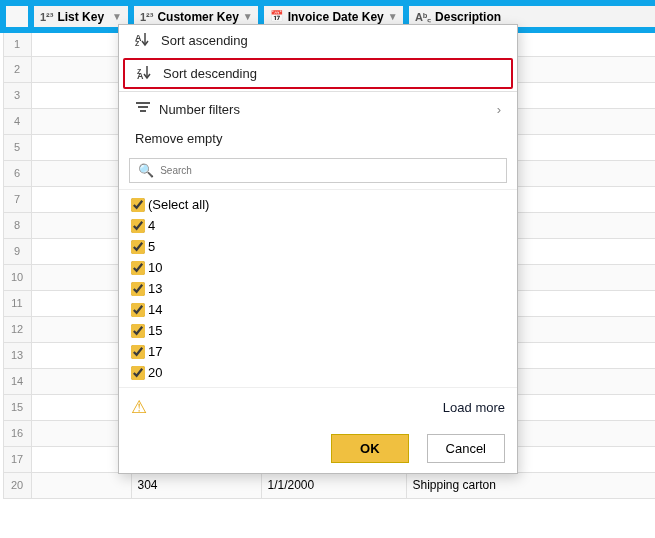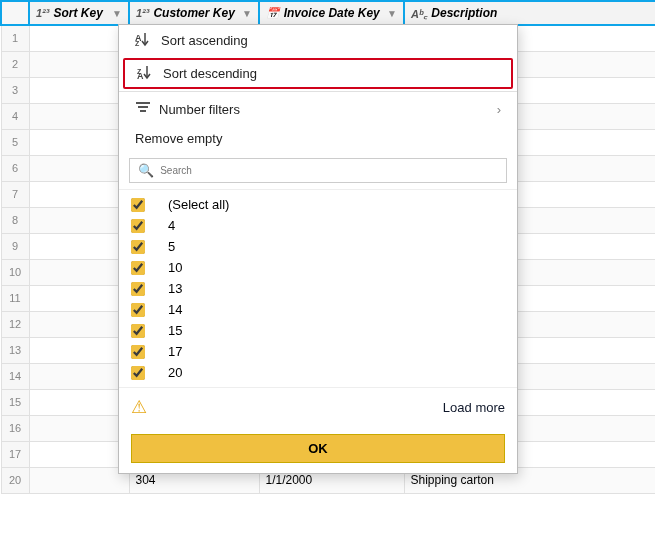--- a/index.html
+++ b/index.html
@@ -21,31 +21,30 @@
     }
 
     table {
       width: 100%;
       border-collapse: collapse;
       table-layout: fixed;
     }
 
     thead tr th {
       background: #f3f3f3;
-      border: 2px solid #0ea5e9;
+      border: 6px solid #0ea5e9;
       padding: 3px 6px;
       font-weight: 600;
       font-size: 12px;
       white-space: nowrap;
       overflow: hidden;
       text-overflow: ellipsis;
       height: 24px;
       vertical-align: middle;
       user-select: none;
-      font-style: italic;
     }
 
     thead tr th .col-header {
       display: flex;
       align-items: center;
       gap: 4px;
     }
 
     thead tr th .col-icon {
       color: #555;
@@ -163,21 +162,21 @@
       max-height: 200px;
       overflow-y: auto;
       padding: 4px 10px;
       border-top: 1px solid #eee;
       border-bottom: 1px solid #eee;
     }
 
     .checkbox-item {
       display: flex;
       align-items: center;
-      gap: 23px;
+      gap: 3px;
       padding: 3px 2px;
       font-size: 13px;
       cursor: pointer;
     }
 
     .checkbox-item input[type="checkbox"] {
       accent-color: #f0c040;
       width: 14px;
       height: 14px;
     }
@@ -213,21 +212,20 @@
       font-size: 13px;
       text-decoration: none;
     }
 
     
     .button-row {
       display: flex;
       justify-content: flex-end;
       gap: 18px;
       padding: 8px 12px 10px;
-      flex-direction: column;
     }
 
     .btn-ok {
       background: #f0c040;
       border: 1px solid #c8a800;
       padding: 6px 28px;
       font-size: 13px;
       cursor: pointer;
       font-weight: 600;
     }
@@ -244,21 +242,21 @@
 <body>
 
 <div class="table-container">
   <table>
     <thead>
       <tr>
         <th class="col-row-num"></th>
         <th class="col-sale">
           <div class="col-header">
             <span class="col-icon">1²³</span>
-            <span>Sort Key</span>
+            <span>List Key</span>
             <span class="sort-arrow">▼</span>
           </div>
         </th>
         <th class="col-customer">
           <div class="col-header">
             <span class="col-icon">1²³</span>
             <span>Customer Key</span>
             <span class="sort-arrow">▼</span>
           </div>
         </th>
@@ -499,14 +497,15 @@
       </div>
   </div>
 
   <div class="filter-footer">
     <span class="warning-icon">⚠</span>
     <a class="load-more-link">Load more</a>
   </div>
 
   <div class="button-row">
     <button class="btn-ok">OK</button>
+    <button class="btn-cancel">Cancel</button>
   </div>
 </div>
 
 </body></html>

